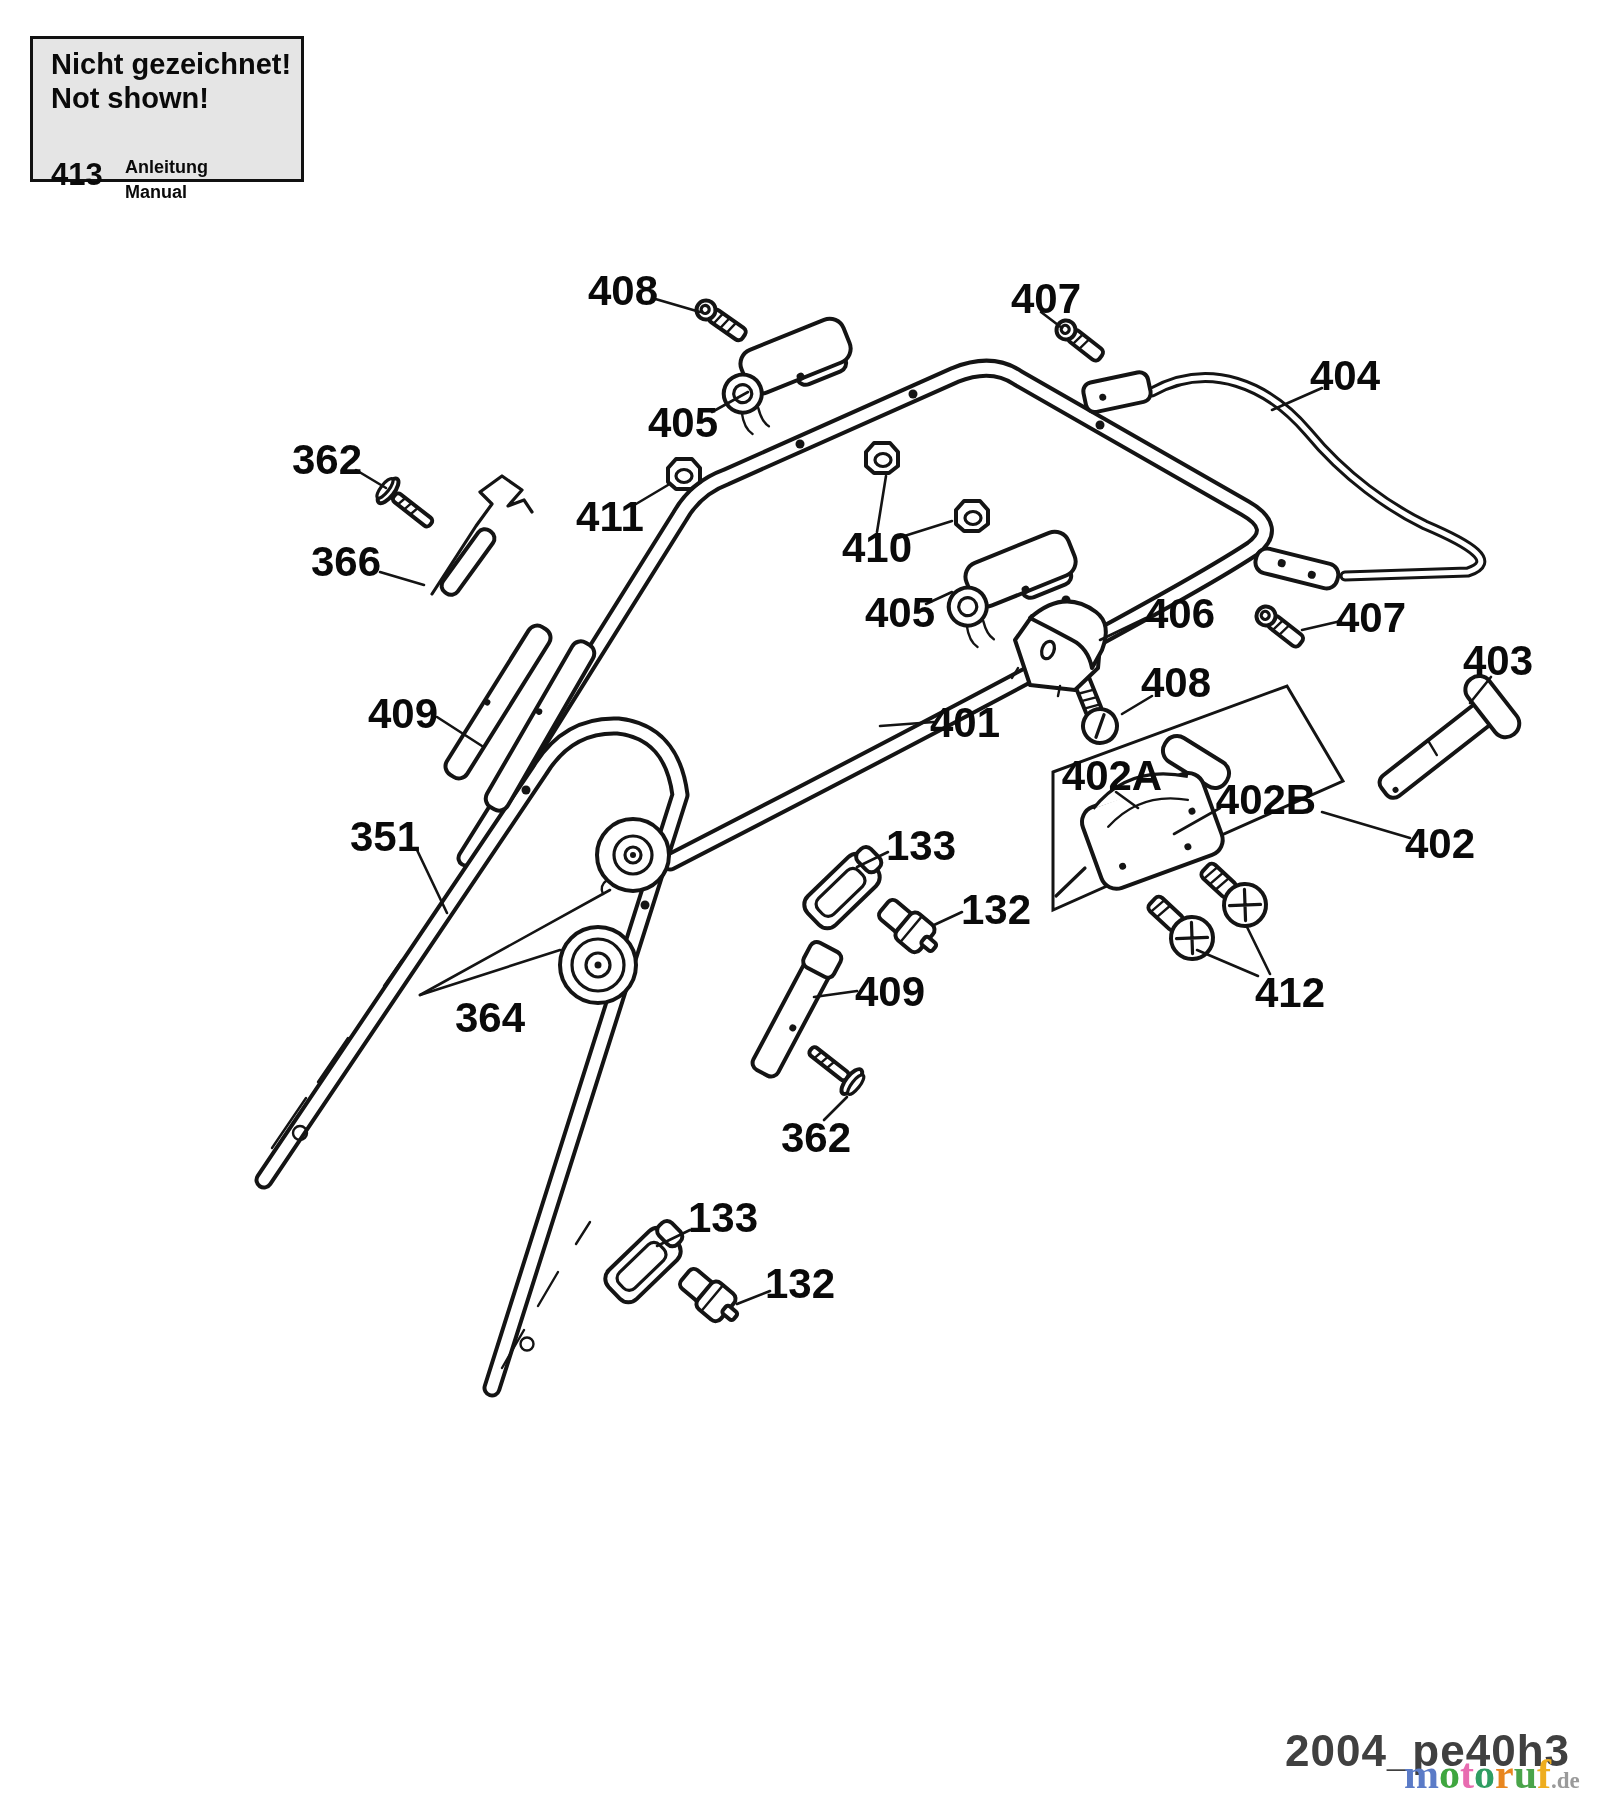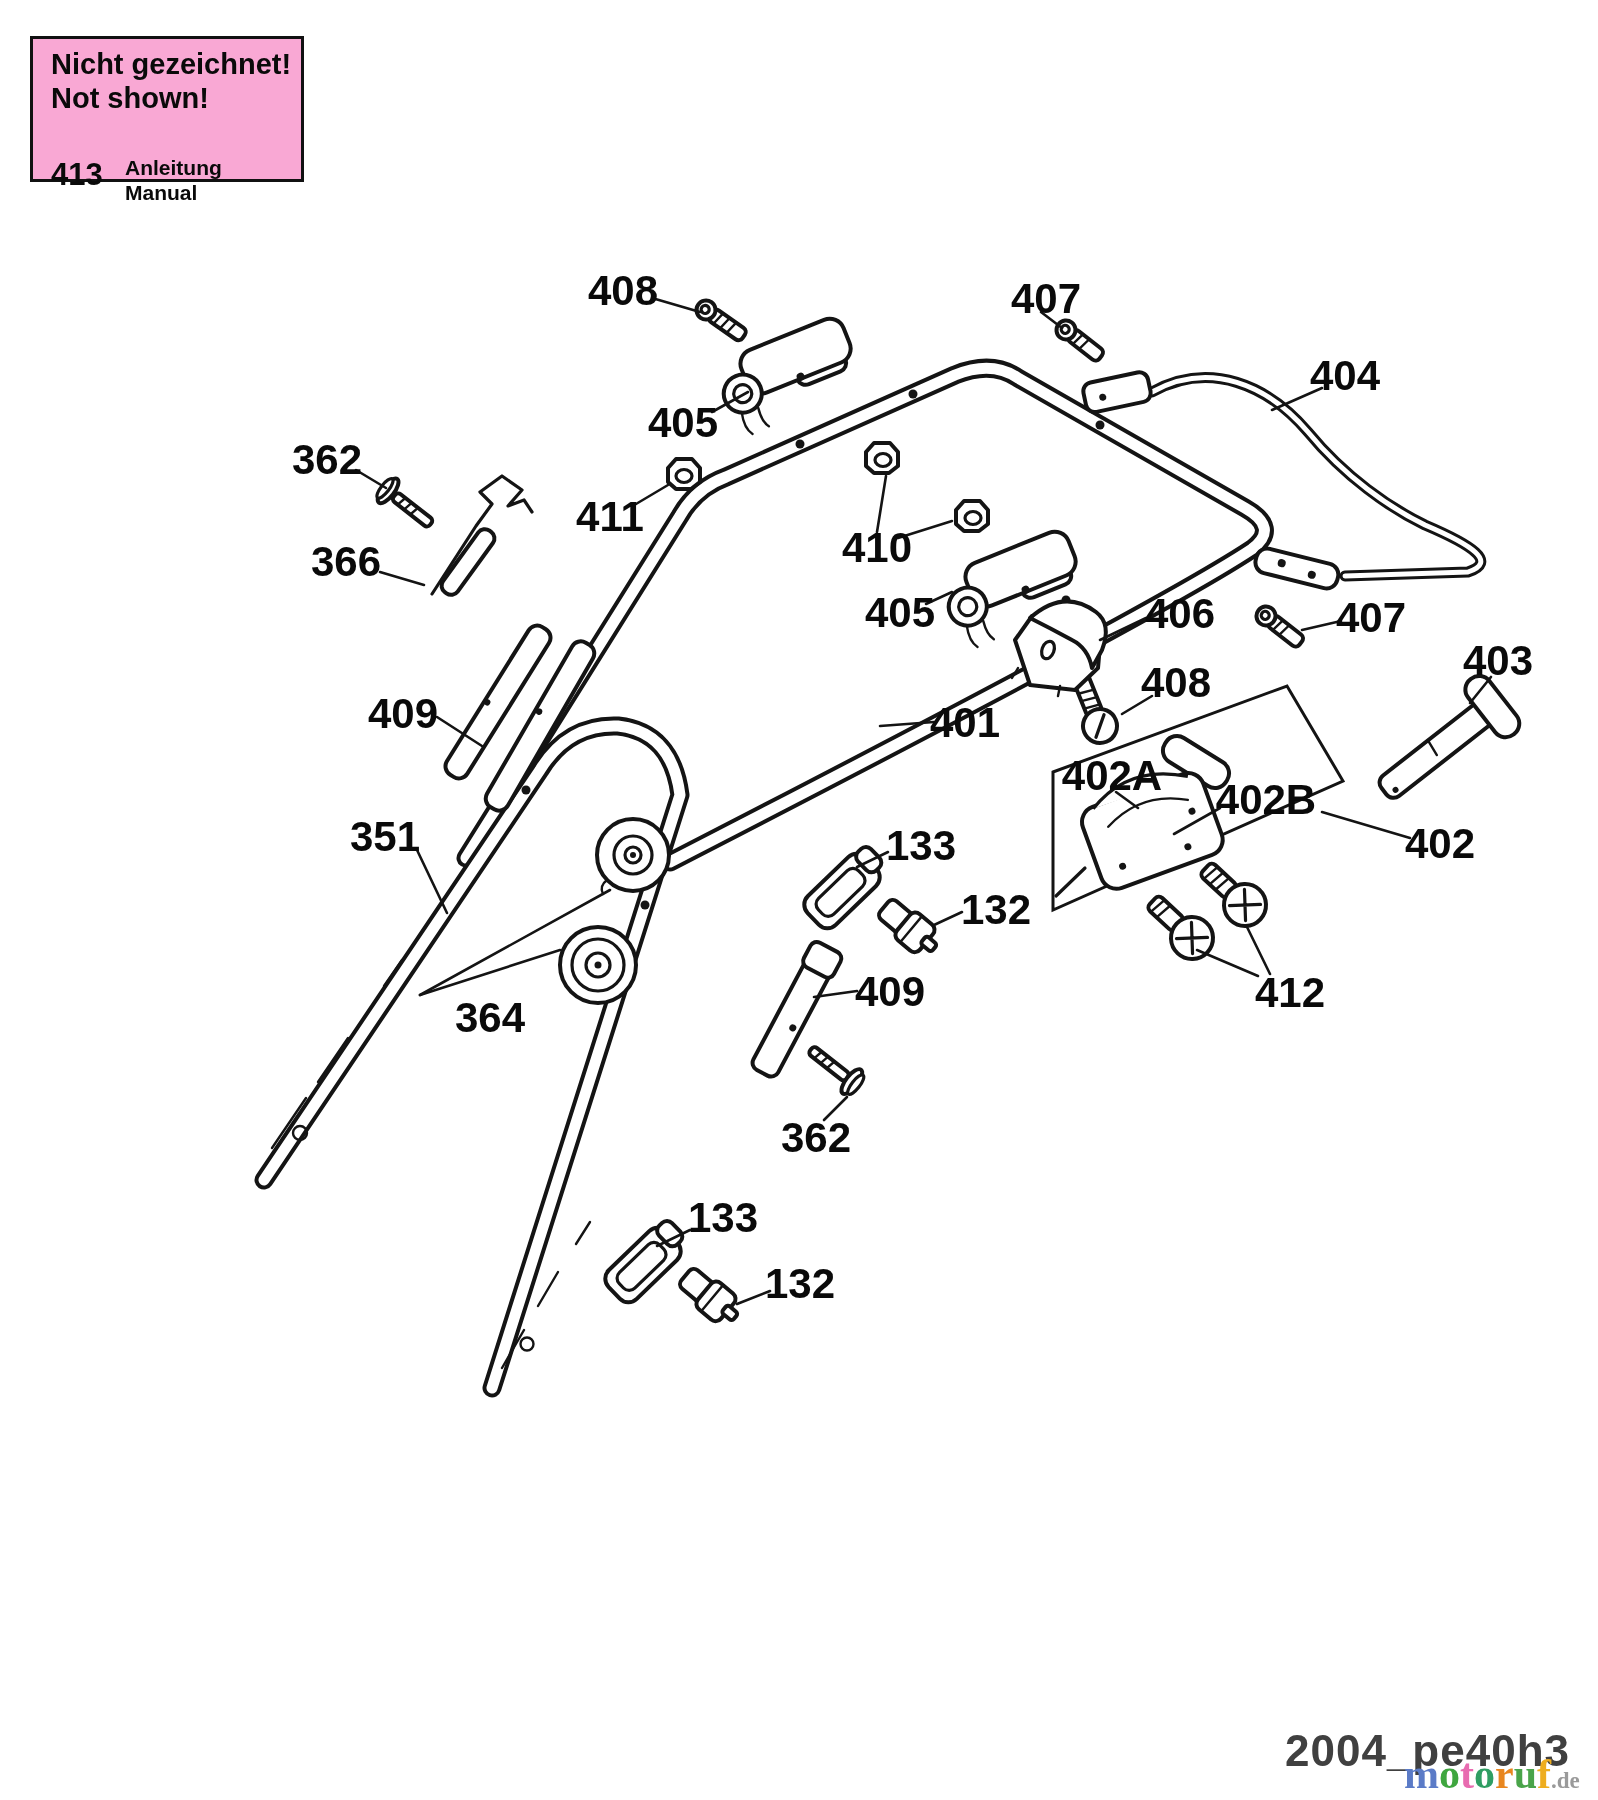--- a/index.html
+++ b/index.html
@@ -11,24 +11,24 @@
   .barO{fill:none;stroke:#141414;stroke-width:11;stroke-linecap:round;stroke-linejoin:round;}
   .barI{fill:none;stroke:#ffffff;stroke-width:5;stroke-linecap:round;stroke-linejoin:round;}
   .part{fill:#ffffff;stroke:#141414;stroke-width:4;stroke-linejoin:round;}
   .part2{fill:#ffffff;stroke:#141414;stroke-width:3.2;stroke-linejoin:round;}
   .ln{fill:none;stroke:#141414;stroke-width:3.2;stroke-linecap:round;stroke-linejoin:round;}
   .thin{fill:none;stroke:#141414;stroke-width:2.4;stroke-linecap:round;}
   .ld{fill:none;stroke:#141414;stroke-width:2.6;stroke-linecap:round;}
   .dot{fill:#141414;stroke:none;}
   .plabel{font:bold 42px "Liberation Sans", sans-serif;fill:#0a0a0a;}
   #notice-box{position:absolute;left:30px;top:36px;width:274px;height:146px;
-      border:3px solid #111;background:#f9a8d4;box-sizing:border-box;}
+      border:3px solid #111;background:#e5e5e5;box-sizing:border-box;}
   #notice-box .t{position:absolute;left:18px;top:8px;font-weight:bold;font-size:29px;color:#0a0a0a;line-height:34px;white-space:nowrap;}
   #notice-box .ref{position:absolute;left:18px;top:118px;font-weight:bold;font-size:31px;color:#0a0a0a;}
-  #notice-box .nm{position:absolute;left:92px;top:116px;font-weight:bold;font-size:21px;color:#0a0a0a;line-height:25px;}
+  #notice-box .nm{position:absolute;left:92px;top:116px;font-weight:bold;font-size:18px;color:#0a0a0a;line-height:25px;}
   #diagram-id{position:absolute;right:28px;top:1726px;font-weight:bold;font-size:44px;color:#404040;letter-spacing:1px;}
   #watermark{position:absolute;left:1404px;top:1750px;font-family:"Liberation Serif", serif;
       font-weight:bold;font-size:42px;white-space:nowrap;}
   #watermark .de{font-size:23px;}
 </style>
 </head>
 <body>
 
 <div id="stage">
 

